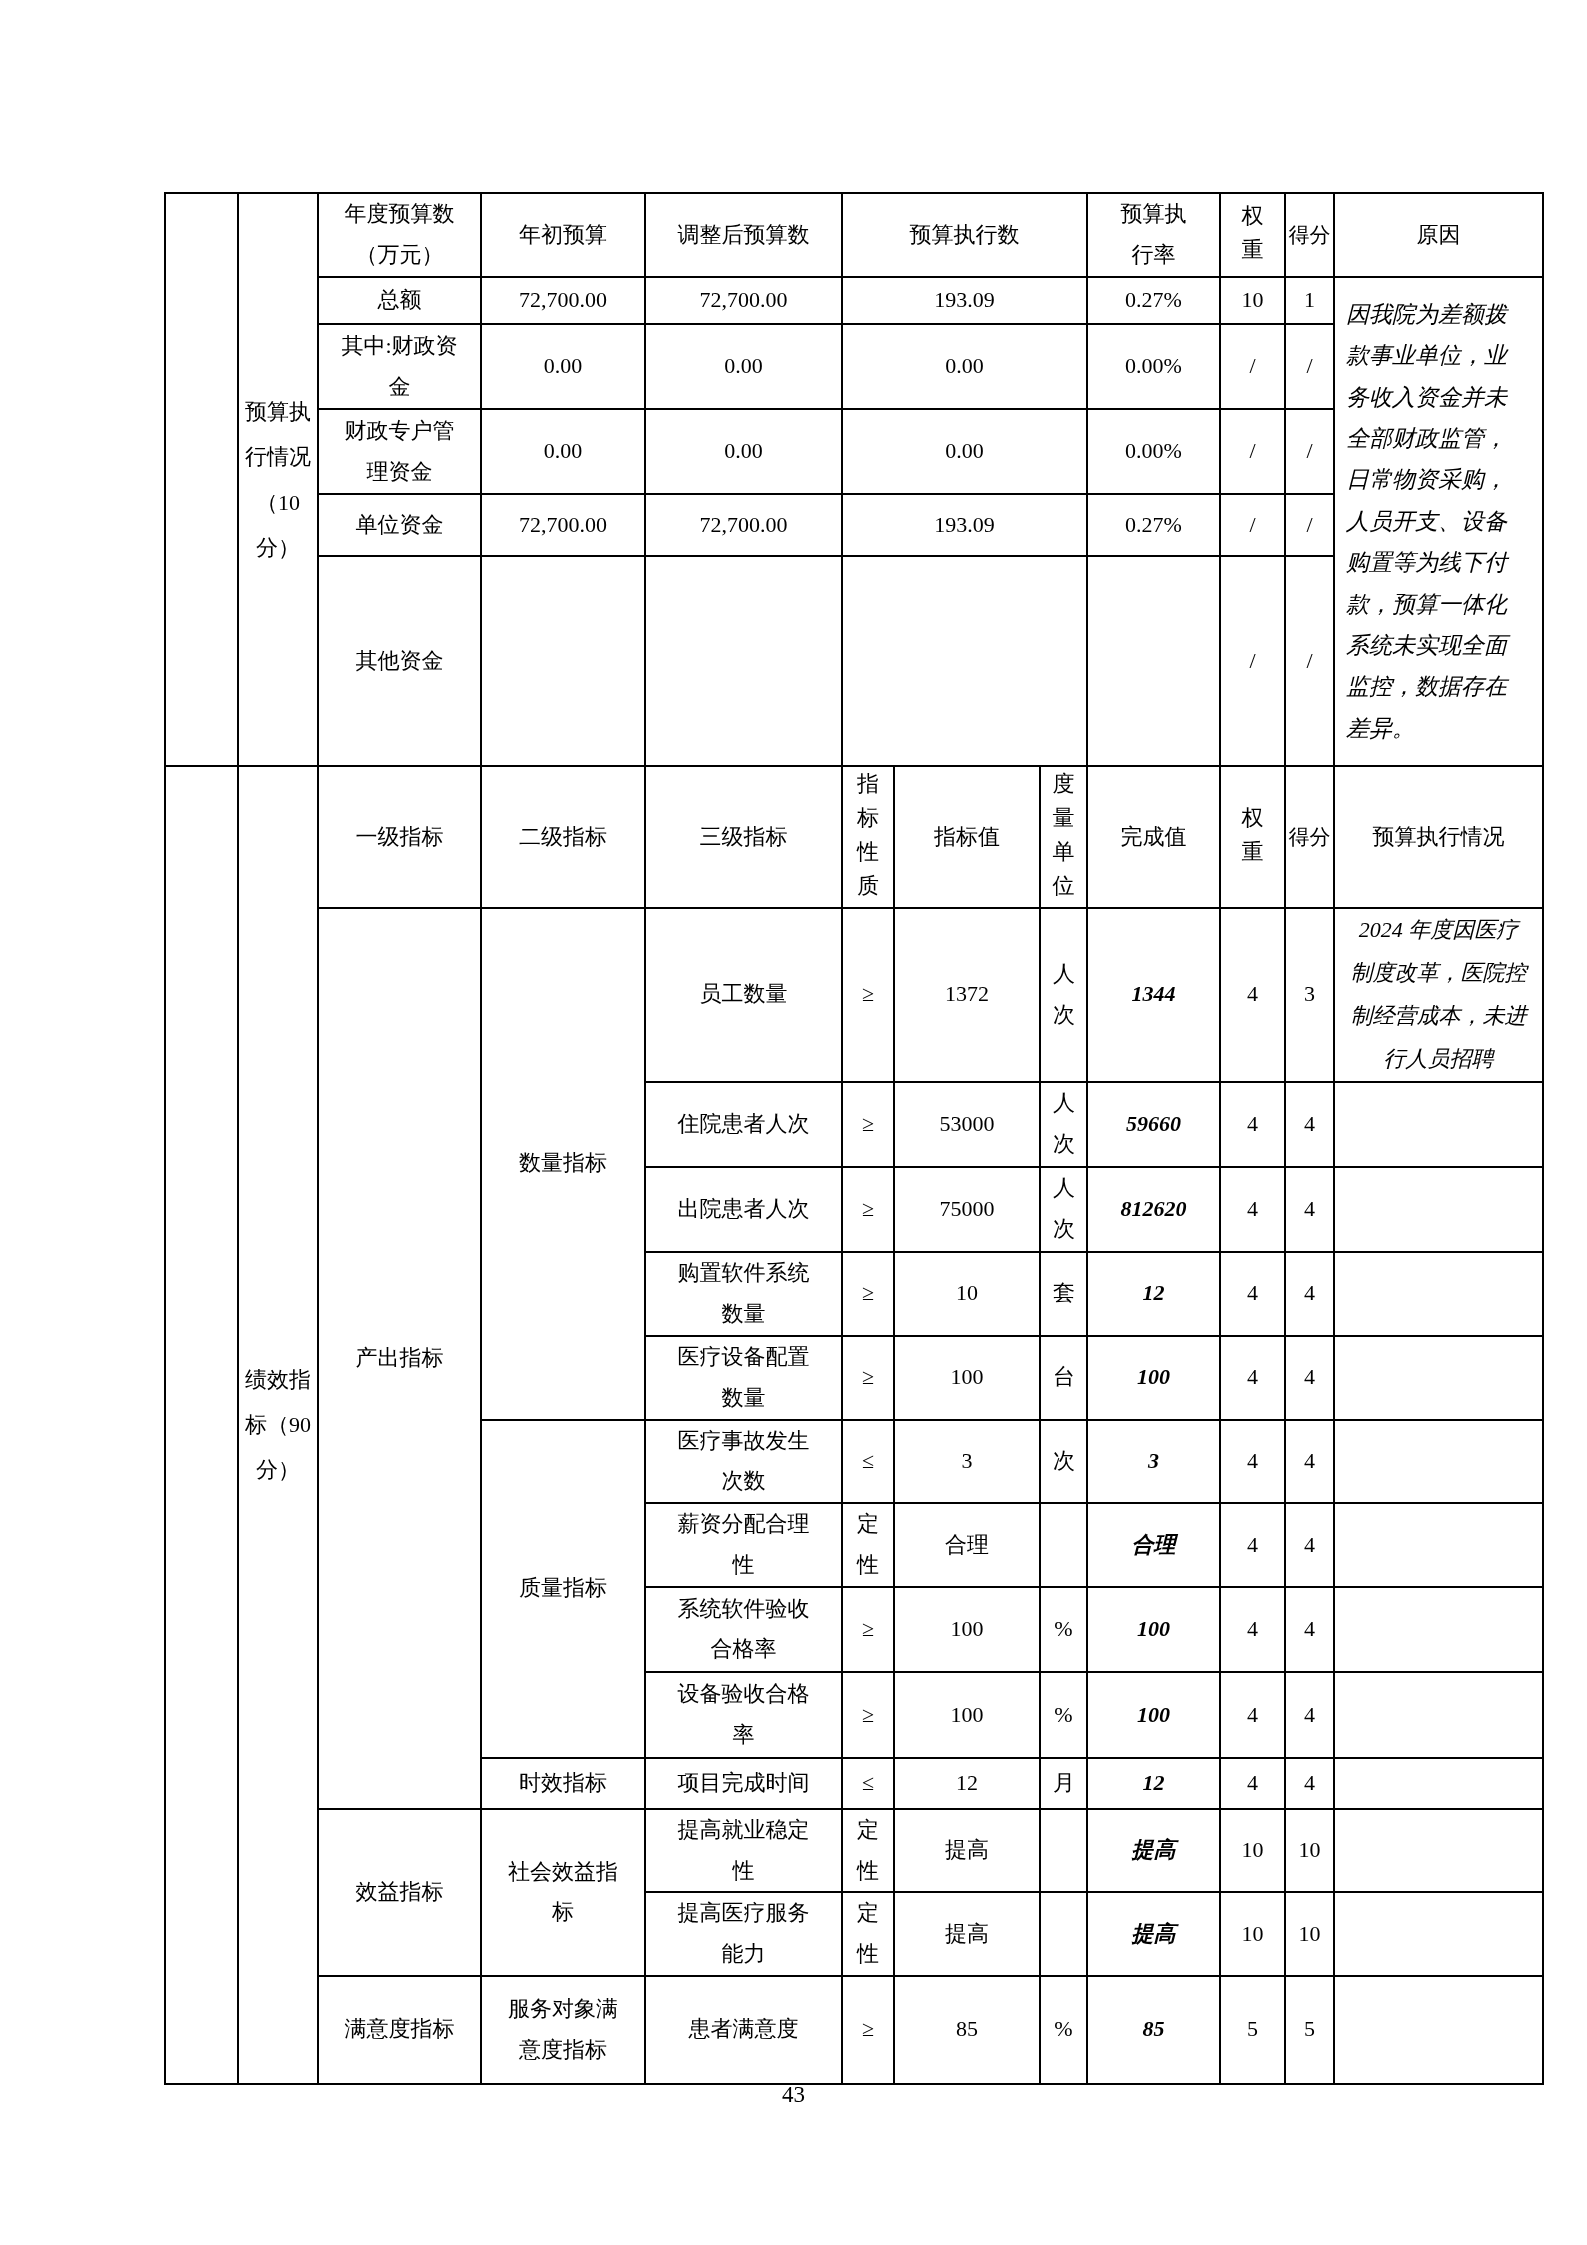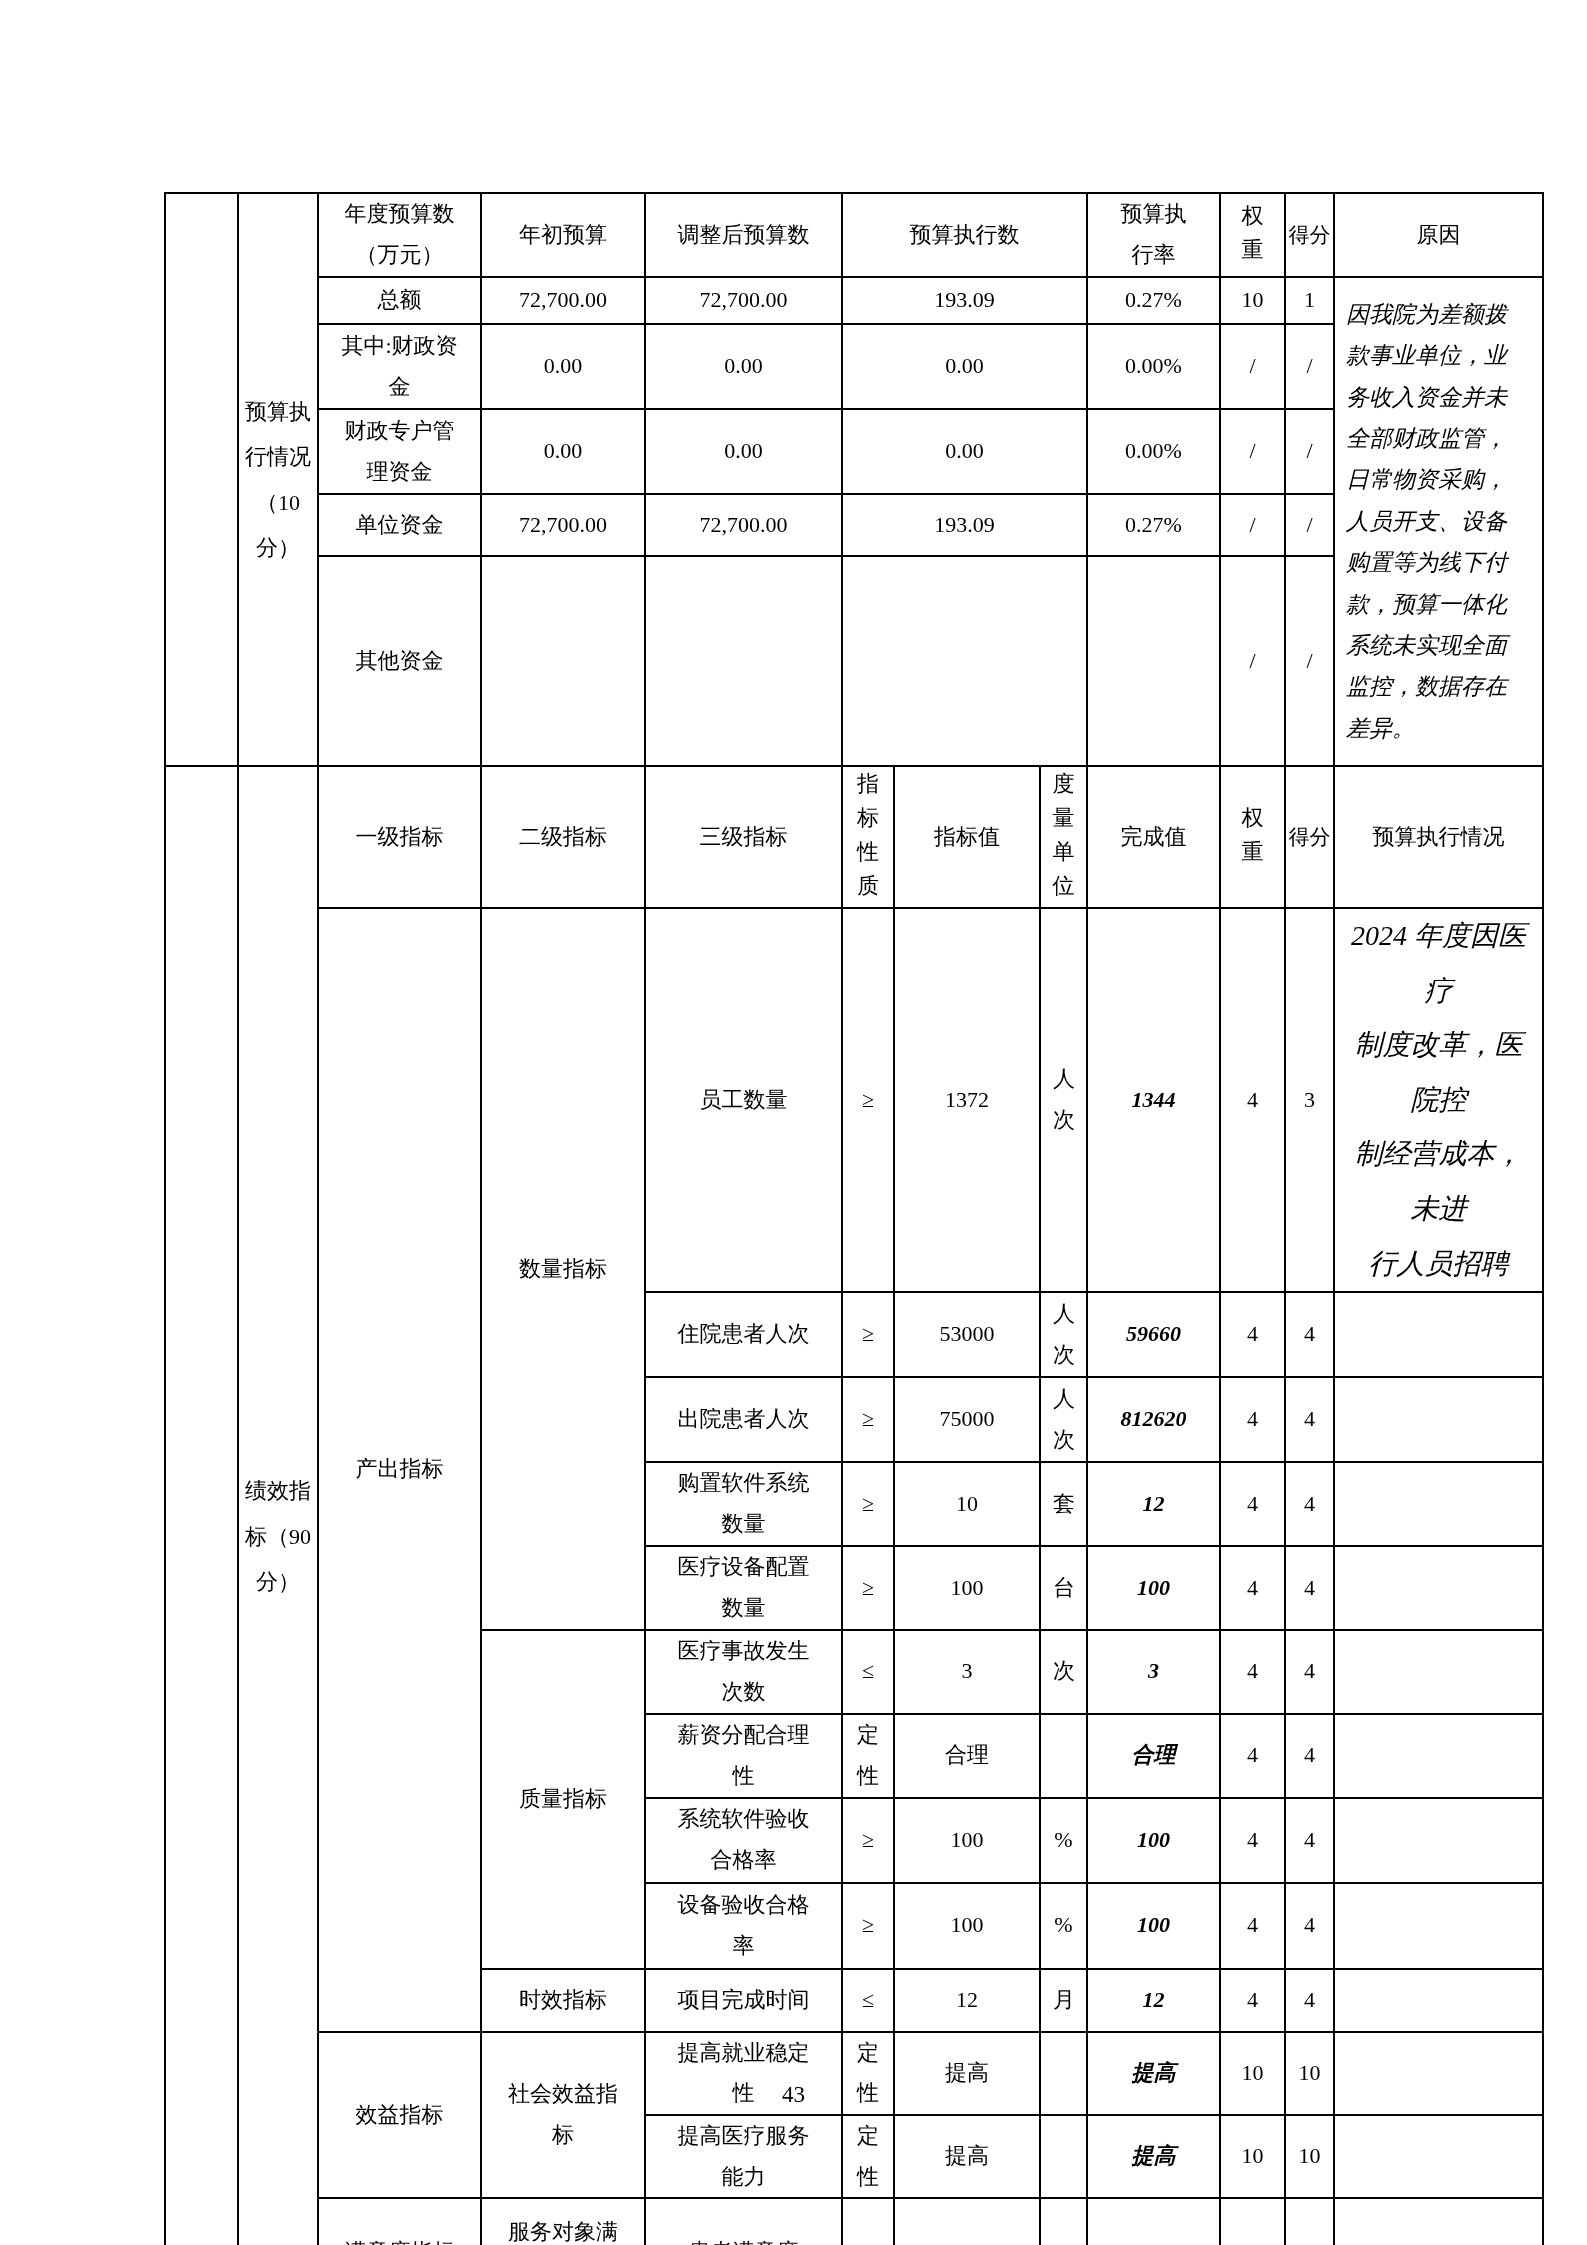--- a/index.html
+++ b/index.html
@@ -9,21 +9,21 @@
              border-collapse:collapse;table-layout:fixed;}
   td,th{border:2px solid #000;font-weight:normal;font-size:22px;line-height:1.85;
         text-align:center;vertical-align:middle;white-space:pre-line;padding:0 4px;
         overflow:hidden;}
   .label-col{line-height:2.05;border-radius:21px;}
   .vtext{display:inline-block;width:1.15em;white-space:normal;word-break:break-all;line-height:1.55;}
   .nature{padding:0 13px;}
   .unit{padding:0 12px;}
   .actual{font-style:italic;font-weight:700;margin-left:6px;}
   .reason-budget{font-style:italic;text-align:left;padding:2px 11px;font-size:23px;line-height:1.8;}
-  .reason-perf{font-style:italic;font-size:28px;line-height:1.95;padding:0 6px;}
+  .reason-perf{font-style:italic;font-size:22px;line-height:1.95;padding:0 6px;}
   .score-head{white-space:nowrap;padding:0 1px;font-size:21px;}
   .pagenum{position:absolute;top:2082px;left:0;width:100%;text-align:center;font-size:23px;}
 </style>
 </head>
 <body>
 
 <div class="page">
 
 <table class="main">
   <colgroup>
@@ -225,21 +225,21 @@
     <td>设备验收合格
 率</td>
     <td class="nature">≥</td>
     <td>100</td>
     <td class="unit">%</td>
     <td class="actual">100</td>
     <td>4</td>
     <td>4</td>
     <td class="reason-perf"></td>
   </tr>
-  <tr style="height:63px">
+  <tr style="height:51px">
     <td>时效指标</td>
     <td>项目完成时间</td>
     <td class="nature">≤</td>
     <td>12</td>
     <td class="unit">月</td>
     <td class="actual">12</td>
     <td>4</td>
     <td>4</td>
     <td class="reason-perf"></td>
   </tr>

